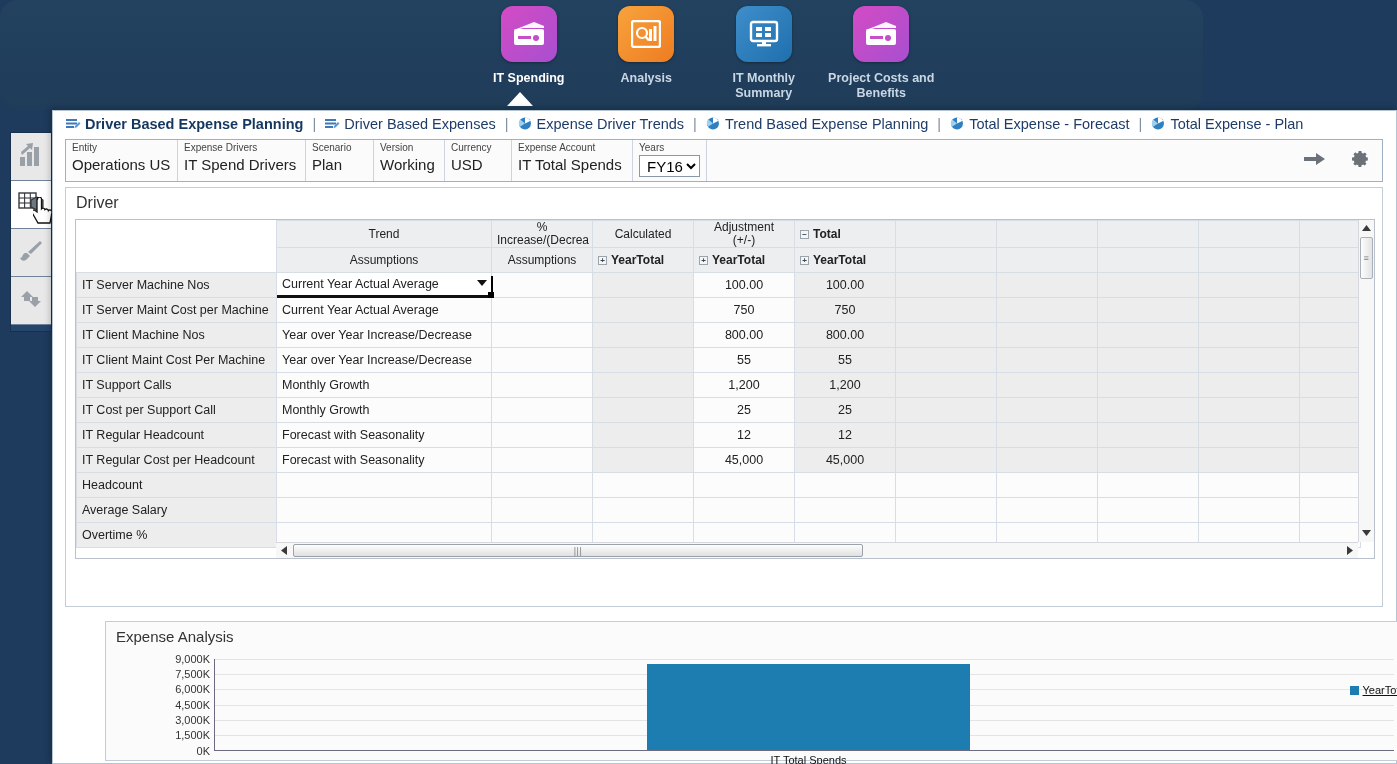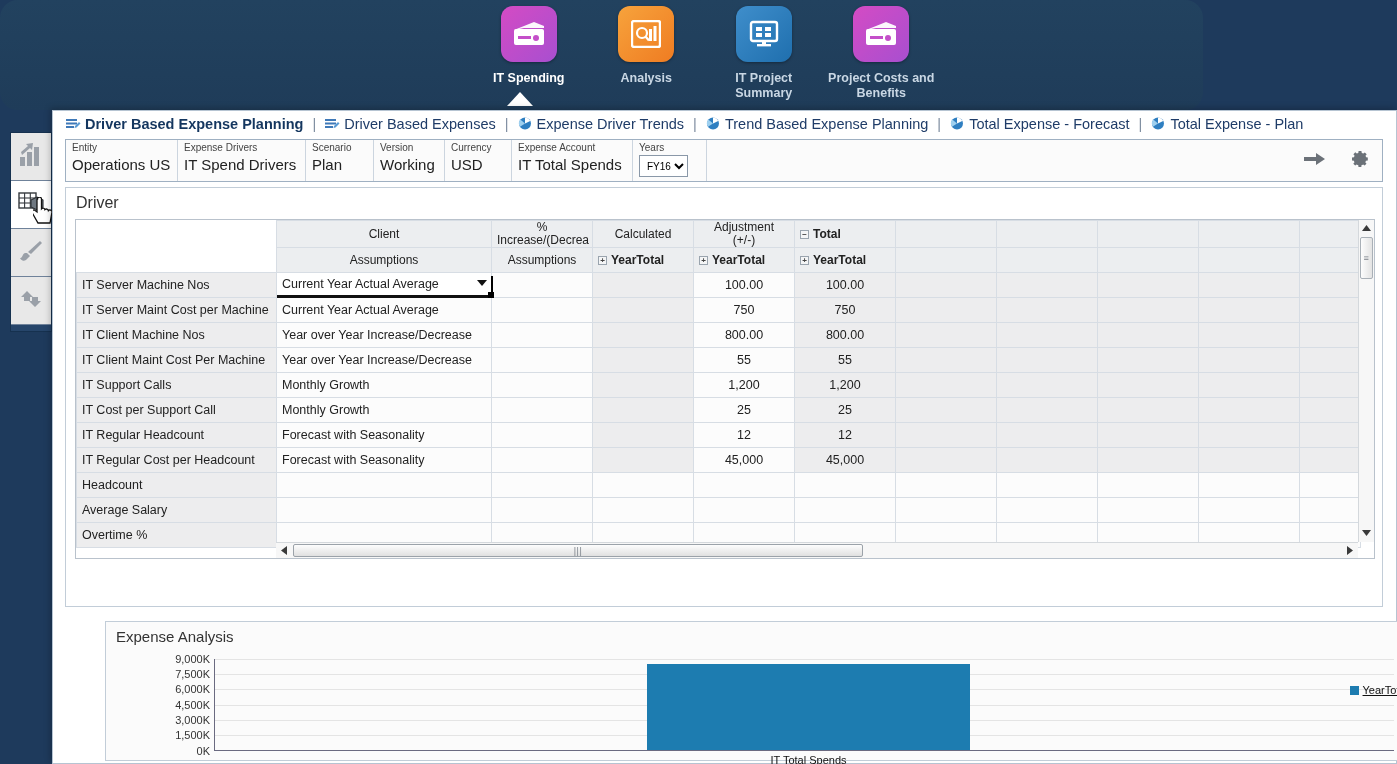--- a/index.html
+++ b/index.html
@@ -69,21 +69,21 @@
   #povbar {
     position:absolute; left:12px; top:28px; width:1318px; height:43px;
     border:1px solid #9fb0c2; background:#fbfbfb; display:flex;
   }
   .povcell { border-right:1px solid #ccd5df; padding:2px 6px 0 6px; position:relative;}
   .povlab { font-size:10px; color:#444; line-height:12px; white-space:nowrap;}
   .povval { font-size:15px; color:#222; line-height:22px; white-space:nowrap;}
   .povbtn { width:45px; display:flex; align-items:center; justify-content:center; cursor:pointer;}
   .povbtn:first-of-type { border-left:1px solid #ccd5df; }
   select.yearsel {
-    font-family:"Liberation Sans", sans-serif; font-size:10px; height:22px;
+    font-family:"Liberation Sans", sans-serif; font-size:15px; height:22px;
     border:1px solid #8a98a8; background:#fff; margin-top:1px; padding-left:3px;
   }
   
   #drivercard {
     position:absolute; left:12px; top:76px; width:1318px; height:420px;
     border:1px solid #c2cdd8; background:#ffffff;
   }
   #drivertitle { font-size:16px; color:#333; padding:6px 0 5px 10px; }
   
   #gridwrap { position:absolute; left:9px; top:31px; width:1300px; height:340px; border:1px solid #b9c2cc; overflow:hidden;}
@@ -181,21 +181,21 @@
           <rect x="3" y="2" width="26" height="19" rx="2" fill="none" stroke="#fff" stroke-width="2.4"></rect>
           <rect x="8" y="7" width="6" height="4" fill="#fff"></rect>
             <rect x="17" y="7" width="6" height="4" fill="#fff"></rect>
           <rect x="8" y="13" width="6" height="4" fill="#fff"></rect>
             <rect x="17" y="13" width="6" height="4" fill="#fff"></rect>
           <rect x="14" y="21" width="4" height="4" fill="#fff"></rect>
             <rect x="9" y="24" width="14" height="2.4" fill="#fff"></rect>
         </svg>
       </div>
       <div class="navlabel">
-        <span>IT Project</span><br>
+        <span>IT Monthly</span><br>
         <span>Summary</span>
       </div>
     </div>
 
     <div class="navitem">
       <div class="navtile tile-pink">
         <svg width="34" height="26" viewBox="0 0 34 26">
             <g fill="#fff">
           <path d="M2 9 L22 1 L32 5 L32 7 L12 7 Z" opacity=".95"></path>
           <rect x="2" y="8" width="30" height="16" rx="2"></rect>
@@ -402,21 +402,21 @@
             <col style="width:101px">
           <col style="width:101px">
             <col style="width:101px">
             <col style="width:101px">
           <col style="width:101px">
             <col style="width:61px">
         </colgroup>
         <thead>
           <tr>
             <th class="hdr corner" rowspan="2"></th>
-            <th class="hdr">Client</th>
+            <th class="hdr">Trend</th>
             <th class="hdr">
               <div>%</div>
               <div>Increase/(Decrea</div>
             </th>
             <th class="hdr">Calculated</th>
             <th class="hdr">
               <div>Adjustment</div>
               <div>(+/-)</div>
             </th>
             <th class="hdr b">

